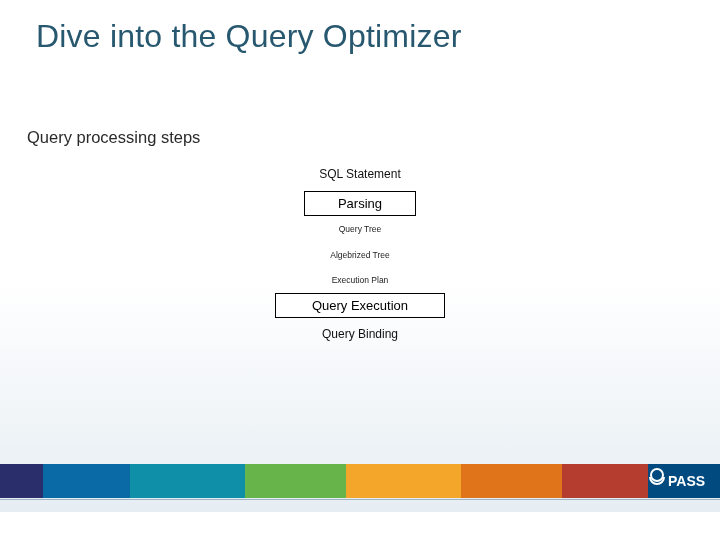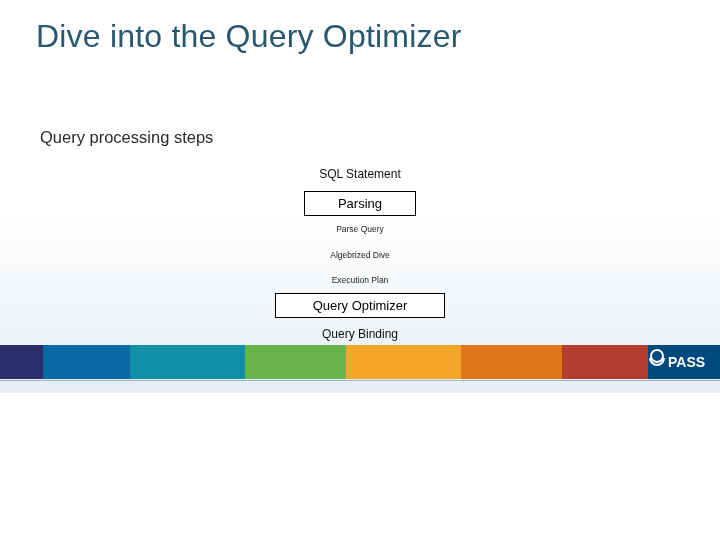--- a/index.html
+++ b/index.html
@@ -1,19 +1,19 @@
 <!DOCTYPE html>
 <html><head>
 <meta charset="utf-8">
 <style>
   * { box-sizing: border-box; margin: 0; padding: 0; }
   html, body { width: 720px; height: 540px; font-family: "Segoe UI", Arial, sans-serif; background: #fff; overflow: hidden; }
-  .slide { position: relative; width: 720px; height: 393px; background: linear-gradient(to bottom, #ffffff 0%, #ffffff 55%, #eef3f7 86%, #e6edf3 100%); }
+  .slide { position: relative; width: 720px; height: 512px; background: linear-gradient(to bottom, #ffffff 0%, #ffffff 55%, #eef3f7 86%, #e6edf3 100%); }
   .title { position: absolute; left: 36px; top: 18px; font-size: 32px; font-weight: 400; color: #27586f; letter-spacing: 0.2px; }
-  .subtitle { position: absolute; left: 40px; top: 128px; font-size: 16.5px; color: #2a2a2a; }
+  .subtitle { position: absolute; left: 27px; top: 128px; font-size: 16.5px; color: #2a2a2a; }
   .diagram { position: absolute; left: 248px; top: 168px; width: 224px; display: flex; flex-direction: column; align-items: center; }
   .node-label { font-family: Arial, sans-serif; font-size: 12px; color: #111; text-align: left; line-height: 1.1; }
   .edge-label { font-family: Arial, sans-serif; font-size: 8.5px; color: #222; text-align: center; line-height: 1; margin: 1px 0 0; }
   .box { border: 1.2px solid #000; background: #fff; padding: 4px 14px; font-family: Arial, sans-serif; font-size: 13px; color: #000; text-align: center; min-width: 112px; }
   .box.wide { min-width: 170px; }
   .arrow-wrap { display: flex; flex-direction: column; align-items: center; }
   .footer-stripe { position: absolute; left: 0; bottom: 14px; width: 720px; height: 34px; display: flex; }
   .stripe { height: 100%; }
   .s1 { width: 6%;  background: #2a2f6b; }
   .s2 { width: 12%; background: #0a6aa6; }
@@ -39,47 +39,47 @@
     <div class="arrow-wrap">
       <div class="shaft" style="height:10px"></div>
         <div class="head"></div>
     </div>
 
     <div class="box">Parsing</div>
     <div class="arrow-wrap">
       <div class="shaft" style="height:8px"></div>
         <div class="head"></div>
     </div>
-    <div class="edge-label">Parse Query</div>
+    <div class="edge-label">Query Tree</div>
     <div class="arrow-wrap">
       <div class="shaft" style="height:8px"></div>
         <div class="head"></div>
     </div>
 
     <div class="arrow-wrap">
       <div class="shaft" style="height:8px"></div>
         <div class="head"></div>
     </div>
-    <div class="edge-label">Algebrized Dive</div>
+    <div class="edge-label">Algebrized Tree</div>
     <div class="arrow-wrap">
       <div class="shaft" style="height:8px"></div>
         <div class="head"></div>
     </div>
 
     <div class="arrow-wrap">
       <div class="shaft" style="height:8px"></div>
         <div class="head"></div>
     </div>
     <div class="edge-label">Execution Plan</div>
     <div class="arrow-wrap">
       <div class="shaft" style="height:8px"></div>
         <div class="head"></div>
     </div>
 
-    <div class="box wide">Query Optimizer</div>
+    <div class="box wide">Query Execution</div>
     <div class="arrow-wrap">
       <div class="shaft" style="height:10px"></div>
         <div class="head"></div>
     </div>
 
     <div class="node-label">Query Binding</div>
   </div>
 
   <div class="footer-stripe">
     <div class="stripe s1"></div>

